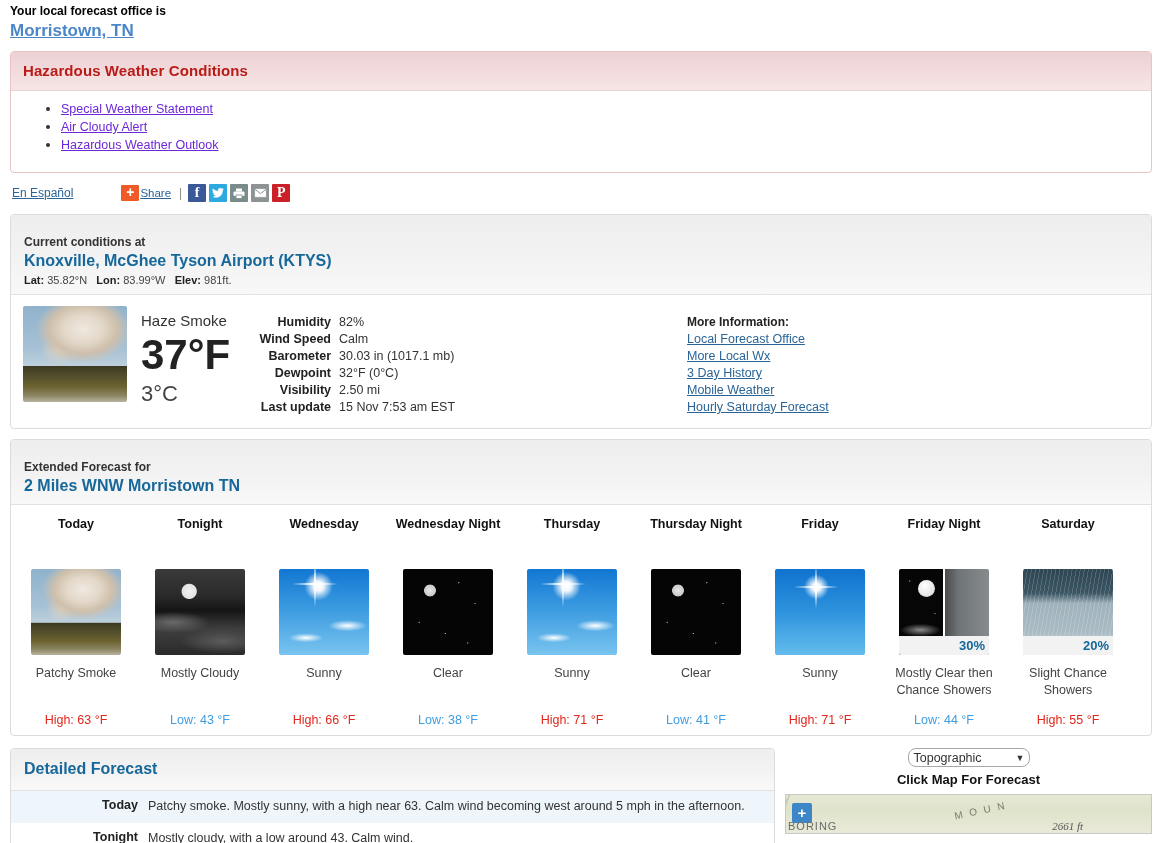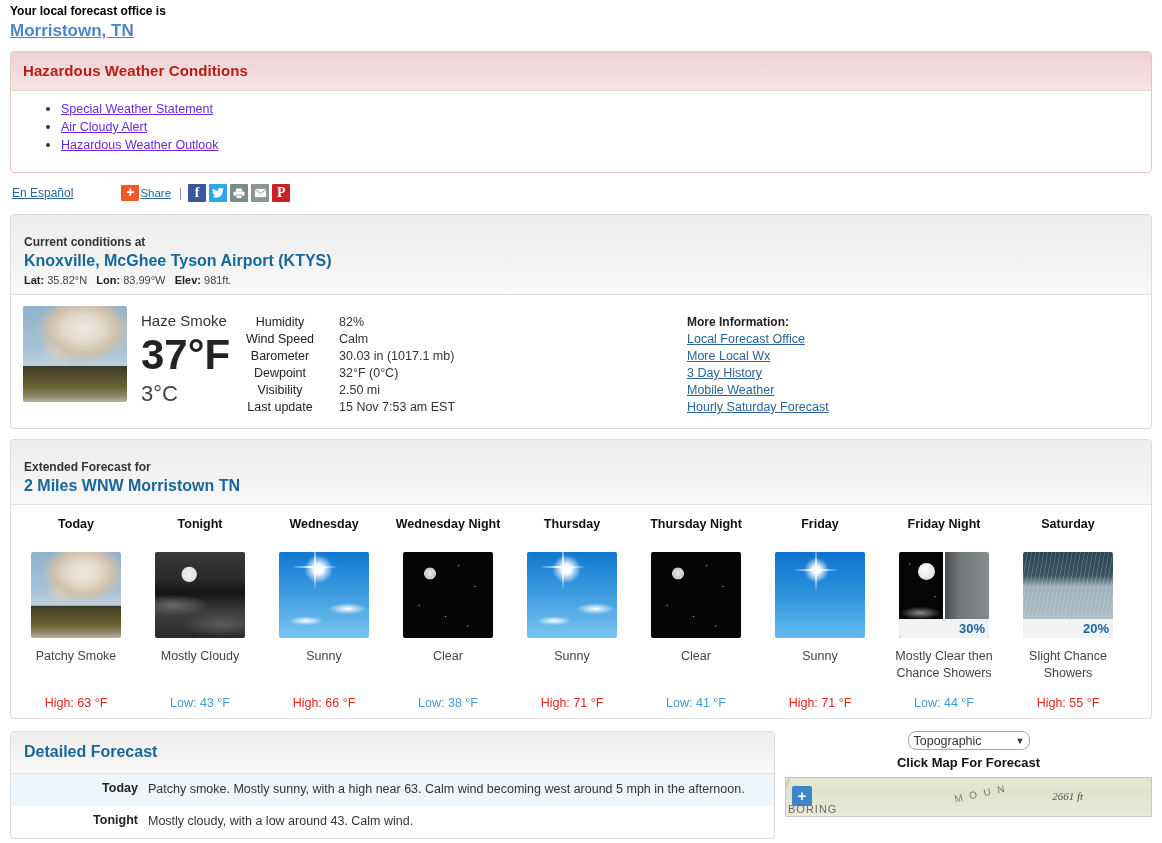--- a/index.html
+++ b/index.html
@@ -95,39 +95,39 @@
       radial-gradient(ellipse 26% 22% at 35% 46%, #ded3c4 0%, rgba(200,190,176,0) 72%),
       linear-gradient(to bottom, #8fb2cc 0%, #a7c2d6 45%, #c3d3dd 66%, #9aa184 78%, #6f6a3c 100%);
   }
   .cc-cond { padding-left: 14px; padding-top: 6px; }
   .cc-cond .txt { font-size: 15px; color: #333; line-height: 18px; }
   .cc-cond .f { font-size: 42px; font-weight: bold; color: #222; line-height: 46px; margin-top: 2px; }
   .cc-cond .c { font-size: 22px; color: #444; line-height: 26px; margin-top: 3px; }
 
   .cc-mid { width: 430px; padding-top: 8px; }
   .cc-row { display: flex; line-height: 17px; font-size: 12.5px; }
-  .cc-row .k { width: 102px; text-align: center; font-weight: normal; color: #222; }
+  .cc-row .k { width: 102px; text-align: right; font-weight: bold; color: #222; }
   .cc-row .v { padding-left: 8px; color: #333; }
 
   .cc-right { padding-top: 8px; padding-left: 28px; }
   .cc-right .hdr { font-size: 12px; font-weight: bold; color: #222; line-height: 17px; }
   .cc-right a { display: block; font-size: 12.5px; line-height: 17px; color: #2a6496; text-decoration: underline; }
 
   
   .ef-body { display: flex; padding: 10px 3px 8px 3px; }
   .ef-col {
     width: 124px; display: flex; flex-direction: column; align-items: center;
   }
   .ef-day {
     font-size: 12.5px; font-weight: bold; color: #111; text-align: center;
     line-height: 16px; height: 34px; padding-top: 1px;
   }
   .ef-icon {
     width: 90px; height: 86px; border-radius: 2px; position: relative; overflow: hidden;
-    margin-top: 3px;
+    margin-top: 20px;
   }
   .ef-icon .pop {
     position: absolute; left: 0; right: 0; bottom: 0; height: 19px;
     background: #f2f2f2; color: #16679a; font-size: 13px; font-weight: bold;
     text-align: right; padding-right: 4px; line-height: 19px;
   }
   .ic-smoke {
     background:
       linear-gradient(to bottom, rgba(0,0,0,0) 62%, #3c3a22 63%, #55502c 74%, #6d6330 84%, #8a8360 93%, #b8b3a0 100%),
       radial-gradient(ellipse 62% 48% at 58% 24%, #efe9e0 0%, #e3d8c9 30%, #cfc0ac 52%, rgba(183,174,163,0) 74%),
@@ -243,21 +243,21 @@
       linear-gradient(115deg, rgba(255,255,255,.55) 0 2px, rgba(255,255,255,0) 2px 16px),
       linear-gradient(108deg, rgba(168,186,146,.5) 0 4px, rgba(168,186,146,0) 4px 22px),
       linear-gradient(to bottom, #e6e8d4 0%, #dfe3cb 40%, #e9ead9 100%);
   }
   .map-frame .zoom-btn {
     position: absolute; left: 6px; top: 8px; width: 20px; height: 20px;
     background: #3d87c8; color: #fff; font-size: 15px; font-weight: bold;
     line-height: 19px; text-align: center; border-radius: 2px;
   }
   .map-frame .elev {
-    position: absolute; right: 68px; bottom: 14px; font-size: 11px;
+    position: absolute; right: 68px; bottom: 1px; font-size: 11px;
     font-style: italic; color: #555; font-family: "Liberation Serif", serif;
   }
   .map-frame .town {
     position: absolute; left: 2px; bottom: 1px; font-size: 11px; color: #6b6b6b;
     letter-spacing: 1px;
   }
   .map-frame .ridge {
     position: absolute; left: 46%; top: 10px; font-size: 10px; color: #7a7a6a;
     letter-spacing: 2px; transform: rotate(-12deg);
   }

